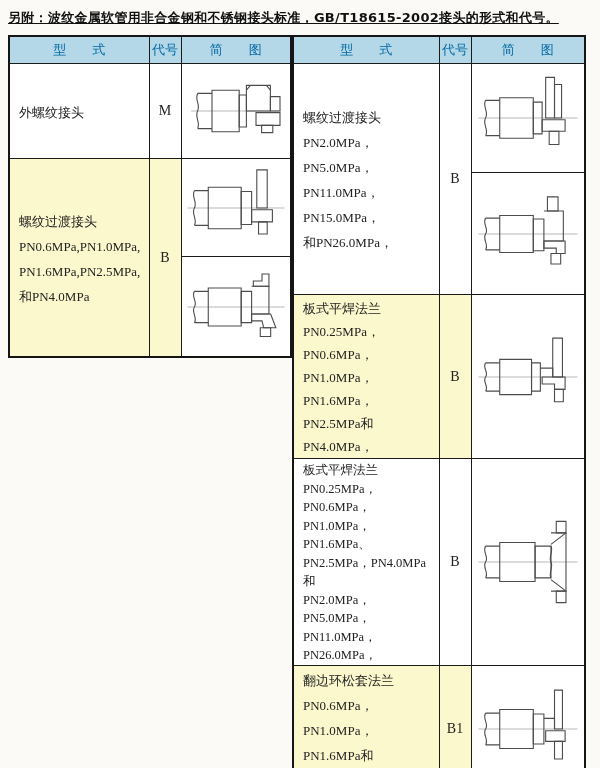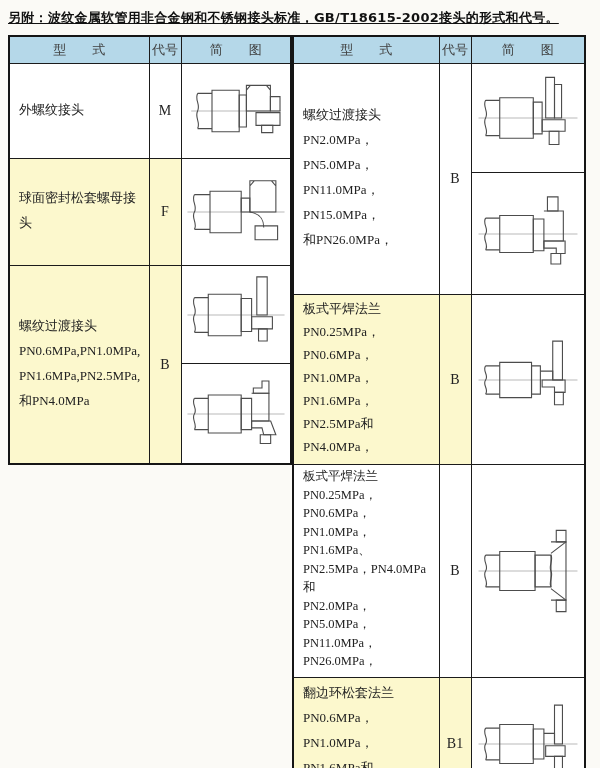--- a/index.html
+++ b/index.html
@@ -28,26 +28,26 @@
     border-collapse:collapse;
     table-layout:fixed;
   }
   table.t{ border:2px solid #151515; background:#fff;}
   th,td{ border:1px solid #1b1b1b; padding:0; vertical-align:middle; }
   th{
     background:var(--header-bg,#b5d8e9);
     font-weight:normal;
     font-size:13px;
     height:26px;
-    color:#404040;
+    color:#0369a1;
   }
   td.type{
     font-size:13px;
     line-height:25px;
-    padding:2px 4px 6px 9px;
+    padding:2px 4px 0 9px;
     white-space:pre-line;
     background:#fff;
   }
   td.type.tight{ line-height:18.5px; font-size:12.5px; }
   td.type.mid{ line-height:23px; }
   td.code{
     text-align:center;
     font-size:14px;
     background:#fff;
   }
@@ -104,35 +104,20 @@
           <rect class="ln" x="30" y="24" width="34" height="52"></rect>
           <rect class="ln" x="64" y="30" width="9" height="40"></rect>
           <path class="ln" d="M73,18 h30 v32 h-30 z M73,24 l5,-6 M103,24 l-5,-6"></path>
           <rect class="ln" x="103" y="32" width="12" height="18"></rect>
           <rect class="ln" x="85" y="52" width="30" height="16" fill="url(#h)"></rect>
           <rect class="ln" x="92" y="68" width="14" height="9" fill="url(#h)"></rect>
         </svg>
       </td>
     </tr>
 
-    <tr style="height:107px">
-      <td class="type hl">球面密封松套螺母接头</td>
-      <td class="code hl">F</td>
-      <td class="diag">
-        <svg class="fig" width="104" height="88" viewBox="0 0 120 100">
-          <line class="ln cl" x1="4" y1="50" x2="116" y2="50"></line>
-          <path class="ln" d="M30,30 H12 M30,70 H12 M12,30 c-4,7 4,13 0,20 c-4,7 4,13 0,20"></path>
-          <rect class="ln" x="30" y="26" width="36" height="48"></rect>
-          <rect class="ln" x="66" y="34" width="10" height="16"></rect>
-          <path class="ln" d="M76,14 h30 v36 h-30 z M76,20 l5,-6 M106,20 l-5,-6"></path>
-          <path class="ln" d="M76,50 c12,2 16,8 16,18"></path>
-          <rect class="ln" x="82" y="66" width="26" height="16" fill="url(#h)"></rect>
-        </svg>
-      </td>
-    </tr>
 
 
 
 
     <tr style="height:197px">
       <td class="type hl">螺纹过渡接头
 PN0.6MPa,PN1.0MPa,
 PN1.6MPa,PN2.5MPa,
 和PN4.0MPa</td>
       <td class="code hl">B</td>

